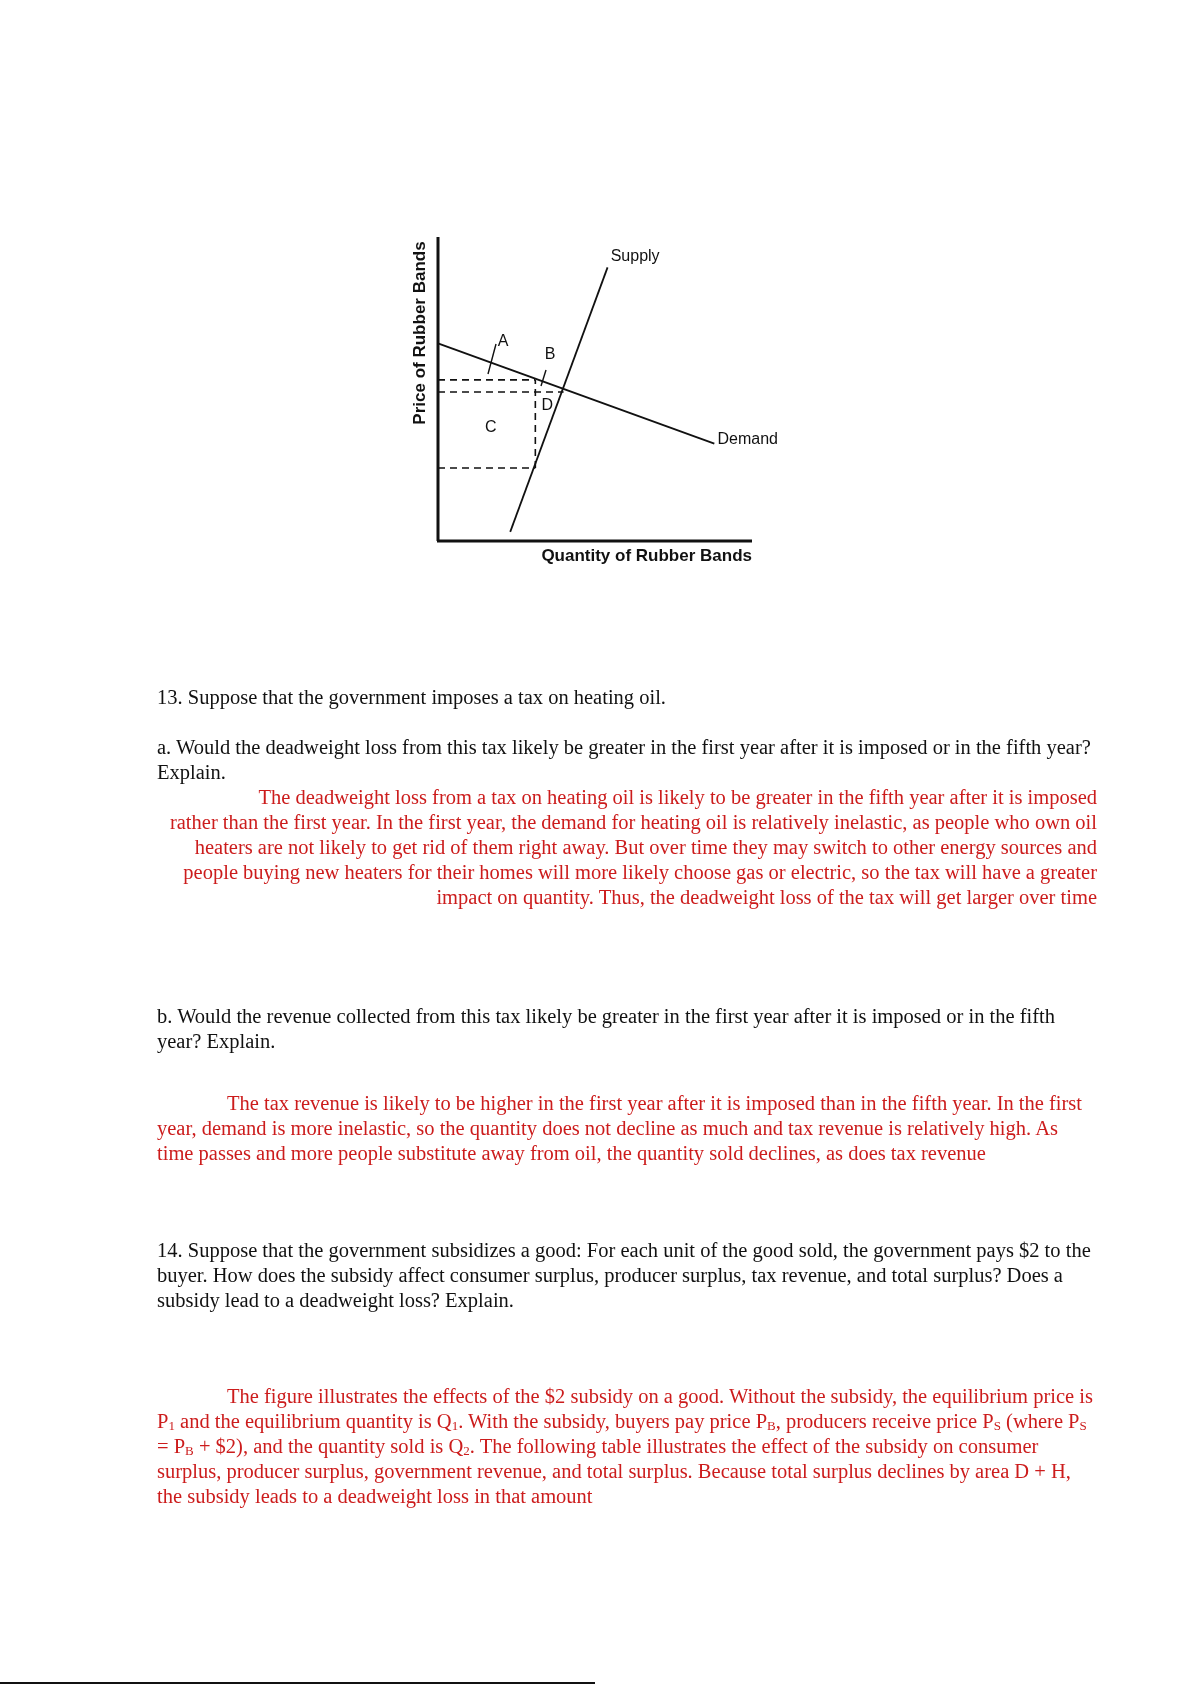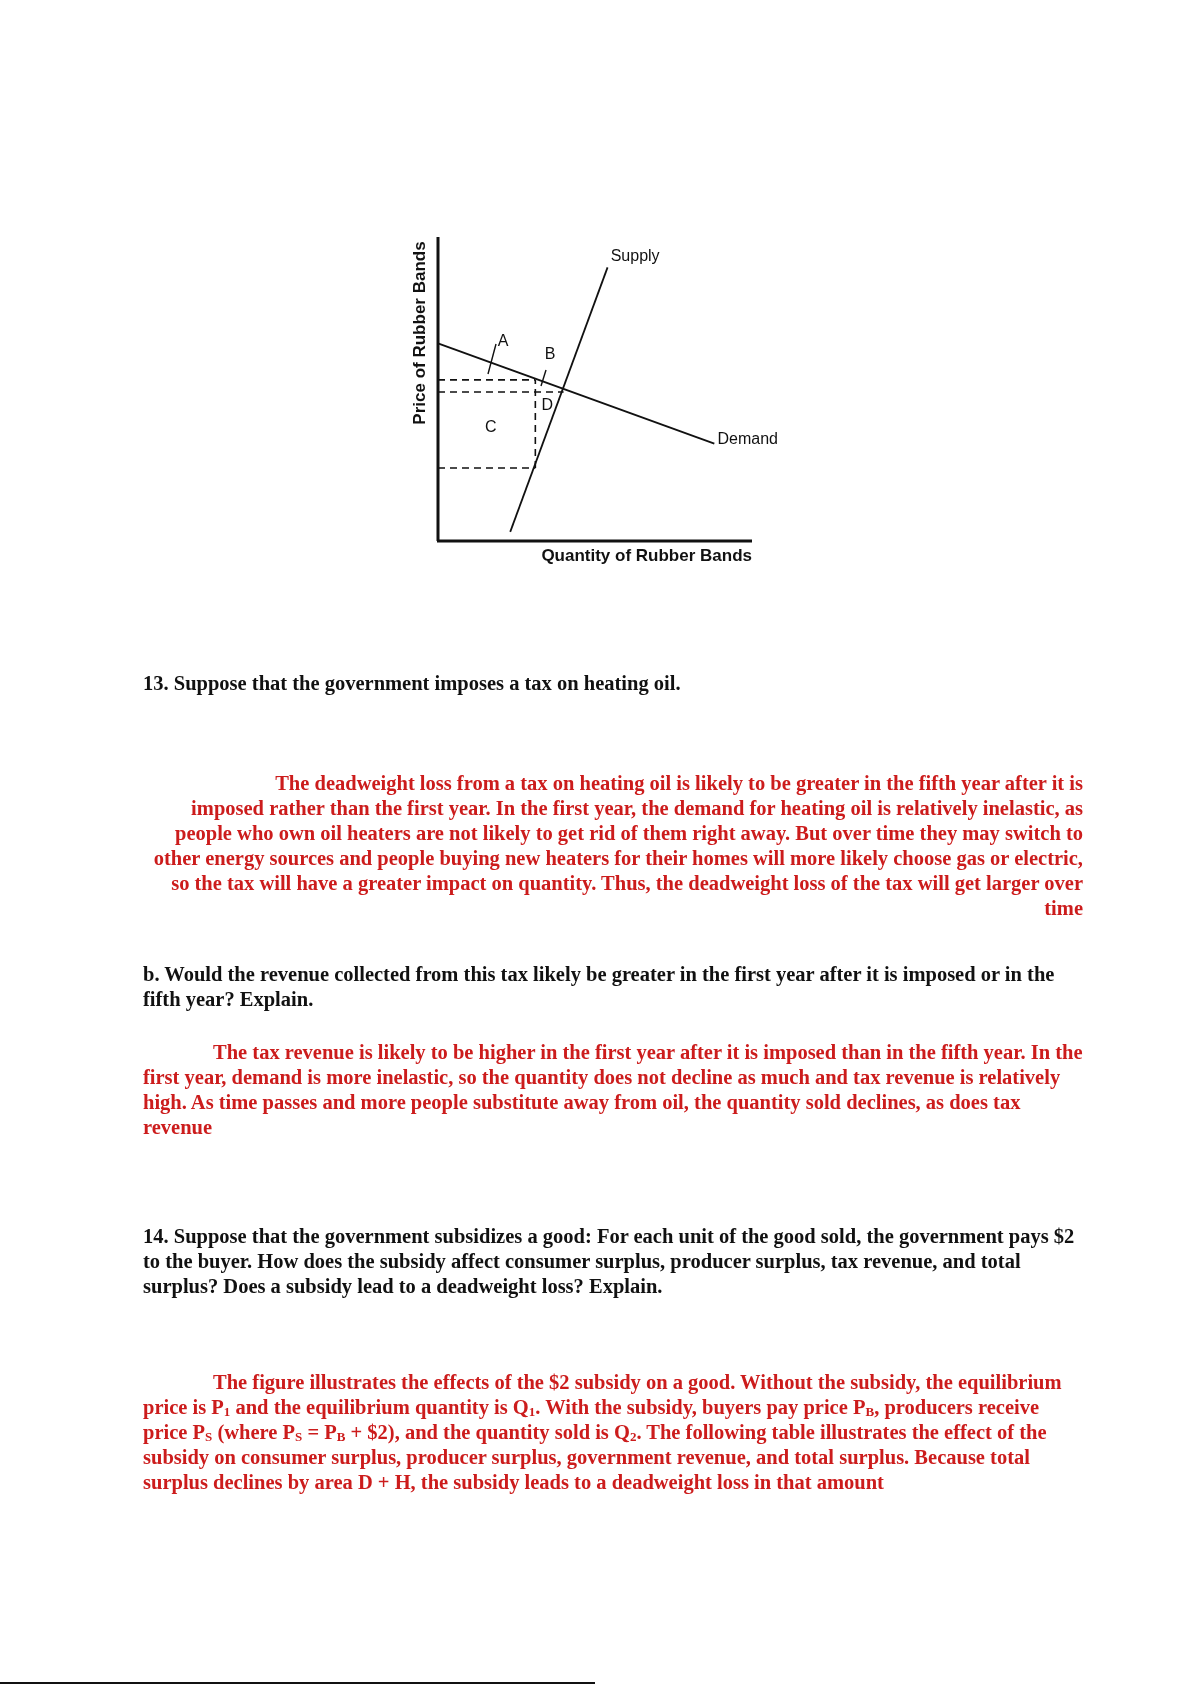--- a/index.html
+++ b/index.html
@@ -2,27 +2,27 @@
 <html><head>
 <meta charset="utf-8">
 <style>
   html, body { margin: 0; padding: 0; background: #ffffff; }
   body { width: 1191px; height: 1685px; position: relative; overflow: hidden; }
   .page { position: absolute; left: 0; top: 0; width: 1191px; height: 1685px; }
   #figure { position: absolute; left: 400px; top: 220px; width: 400px; height: 360px; }
   #figure svg { width: 400px; height: 360px; display: block; }
   .axis-title { font-family: "Liberation Sans", sans-serif; font-weight: bold; font-size: 17px; fill: #111; }
   .curve-label, .area-label { font-family: "Liberation Sans", sans-serif; font-size: 16px; fill: #111; }
-  .para { position: absolute; left: 141px; width: 940px; font-family: "Liberation Serif", serif; font-size: 20.5px; line-height: 25px; color: #111; margin: 2px; font-weight: bold; }
+  .para { position: absolute; left: 141px; width: 940px; font-family: "Liberation Serif", serif; font-size: 20.5px; line-height: 25px; color: #111; margin: 16px; }
   .ans { color: #cc1c1c; text-indent: 70px; }
   .q13 { top: 669px; }
   .q13a { top: 719px; }
   .q13a-ans { top: 769px; text-align: right; }
-  .q13b { top: 960px; }
-  .q13b-ans { top: 1038px; }
+  .q13b { top: 988px; }
+  .q13b-ans { top: 1075px; }
   .q14 { top: 1222px; }
   .q14-ans { top: 1368px; }
   sub { font-size: 13px; vertical-align: -2px; line-height: 0; }
   .bottom-rule { position: absolute; left: 0; top: 1682px; width: 595px; height: 2px; background: #111; }
 </style>
 </head>
 <body>
 
 <div class="page">
 
@@ -51,20 +51,21 @@
           <text x="144.76" y="138.6" class="curve-label">B</text>
           <text x="85.1" y="211.56" class="curve-label">C</text>
           <text x="141.62" y="190.28" class="curve-label">D</text>
           <text x="210.70000000000002" y="41.31999999999999" class="curve-label">Supply</text>
           <text x="317.46" y="223.72" class="curve-label">Demand</text>
         </g>
     </svg>
   </div>
 
   <p class="para q13">13. Suppose that the government imposes a tax on heating oil.</p>
+  <p class="para q13a">a. Would the deadweight loss from this tax likely be greater in the first year after it is imposed or in the fifth year? Explain.</p>
   <p class="para ans q13a-ans" style="color: rgb(204, 28, 28);">The deadweight loss from a tax on heating oil is likely to be greater in the fifth year after it is imposed rather than the first year. In the first year, the demand for heating oil is relatively inelastic, as people who own oil heaters are not likely to get rid of them right away. But over time they may switch to other energy sources and people buying new heaters for their homes will more likely choose gas or electric, so the tax will have a greater impact on quantity. Thus, the deadweight loss of the tax will get larger over time</p>
 
   <p class="para q13b">b. Would the revenue collected from this tax likely be greater in the first year after it is imposed or in the fifth year? Explain.</p>
   <p class="para ans q13b-ans" style="color: rgb(204, 28, 28);">The tax revenue is likely to be higher in the first year after it is imposed than in the fifth year. In the first year, demand is more inelastic, so the quantity does not decline as much and tax revenue is relatively high. As time passes and more people substitute away from oil, the quantity sold declines, as does tax revenue</p>
 
   <p class="para q14">14. Suppose that the government subsidizes a good: For each unit of the good sold, the government pays $2 to the buyer. How does the subsidy affect consumer surplus, producer surplus, tax revenue, and total surplus? Does a subsidy lead to a deadweight loss? Explain.</p>
   <p class="para ans q14-ans" style="color: rgb(204, 28, 28);"><span>The figure illustrates the effects of the $2 subsidy on a good. Without the subsidy, the equilibrium price is P</span><sub>1</sub><span> and the equilibrium quantity is Q</span><sub>1</sub><span>. With the subsidy, buyers pay price P</span><sub>B</sub><span>, producers receive price P</span><sub>S</sub><span> (where P</span><sub>S</sub><span> = P</span><sub>B</sub><span> + $2), and the quantity sold is Q</span><sub>2</sub><span>. The following table illustrates the effect of the subsidy on consumer surplus, producer surplus, government revenue, and total surplus. Because total surplus declines by area D + H, the subsidy leads to a deadweight loss in that amount</span></p>
 
   <div class="bottom-rule"></div>
 </div>

